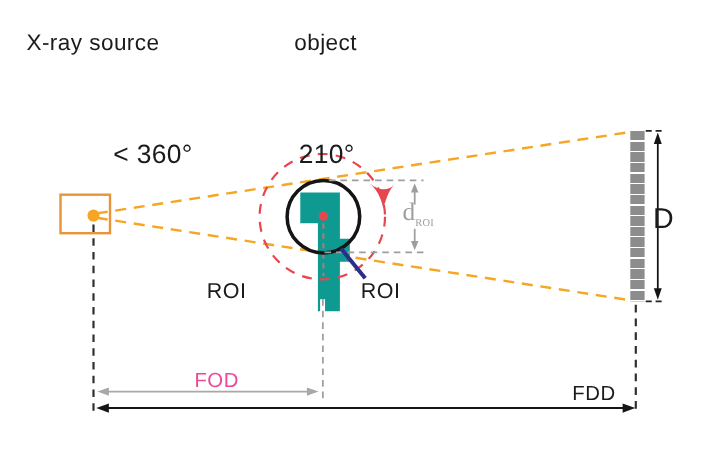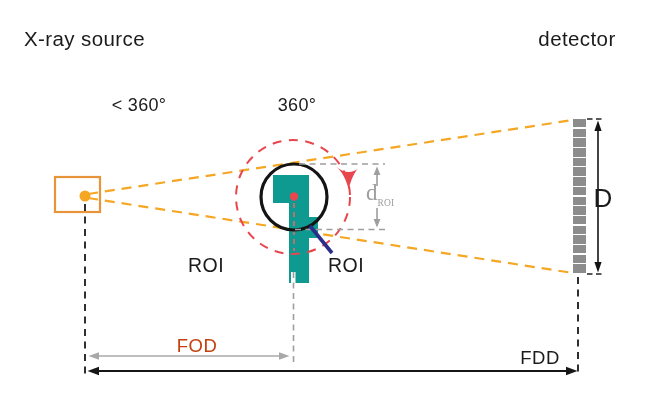--- a/index.html
+++ b/index.html
@@ -4,24 +4,24 @@
 <style>
   html,body{margin:0;padding:0;background:#fff;}
   .canvas{
     position:relative;width:628px;height:408px;background:#ffffff;overflow:hidden;
     font-family:"Liberation Sans","DejaVu Sans",sans-serif;
   }
   .canvas svg{position:absolute;left:0;top:0;}
   .lbl{position:absolute;white-space:nowrap;color:var(--text-black,#1b1b1b);}
   .lbl.centered{transform:translateX(-50%);}
   .lbl-top{font-size:20.5px;letter-spacing:.4px;}
-  .lbl-angle{font-size:18px;letter-spacing:.3px;}
+  .lbl-angle{font-size:24px;letter-spacing:.3px;margin-top:32px;}
   .lbl-roi{font-size:19.5px;letter-spacing:.5px;}
   .lbl-dist{font-size:18.5px;letter-spacing:.5px;}
-  .lbl-fod{color:#c2410c;}
+  .lbl-fod{color:#ec4899;}
   .lbl-D{font-size:26px;}
   .lbl-droi{color:var(--measure-gray,#9e9e9e);font-size:23px;font-family:Liberation Serif, serif;}
   .lbl-droi sub{font-size:9.5px;letter-spacing:.2px;}
   .detector-col{
     position:absolute;left:573px;top:119px;width:13px;height:155px;
     background:repeating-linear-gradient(to bottom,
       var(--detector-gray,#8c8c8c) 0px, var(--detector-gray,#8c8c8c) 8.5px,
       #ffffff 8.5px, #ffffff 9.69px);
   }
 </style>
@@ -70,24 +70,24 @@
     <polygon points="289.5,356 279,352.2 279,359.8" fill="#A8A8A8"></polygon>
 
     <line x1="92" y1="371" x2="573" y2="371" stroke="#161616" stroke-width="1.8"></line>
     <polygon points="87.5,371 99,366.8 99,375.2" fill="#161616"></polygon>
     <polygon points="577.5,371 566,366.8 566,375.2" fill="#161616"></polygon>
   </svg>
 
   <div class="detector-col"></div>
 
   <div class="lbl lbl-top" style="left:24px;top:27px">X-ray source</div>
-  <div class="lbl lbl-top centered" style="left:577px;top:27px">detector</div>
+  <div class="lbl lbl-top centered" style="left:296px;top:27px">object</div>
 
   <div class="lbl lbl-angle centered" style="left:139px;top:95px">&lt; 360°</div>
-  <div class="lbl lbl-angle centered" style="left:297px;top:95px">360°</div>
+  <div class="lbl lbl-angle centered" style="left:297px;top:95px">210°</div>
 
   <div class="lbl lbl-roi centered" style="left:206px;top:254px">ROI</div>
   <div class="lbl lbl-roi centered" style="left:346px;top:254px">ROI</div>
 
   <div class="lbl lbl-droi" style="left:366px;top:180px"><span>d</span><sub>ROI</sub></div>
 
   <div class="lbl lbl-D centered" style="left:603px;top:183px">D</div>
 
   <div class="lbl lbl-dist lbl-fod centered" style="left:197px;top:335px">FOD</div>
   <div class="lbl lbl-dist centered" style="left:540px;top:347px">FDD</div>

